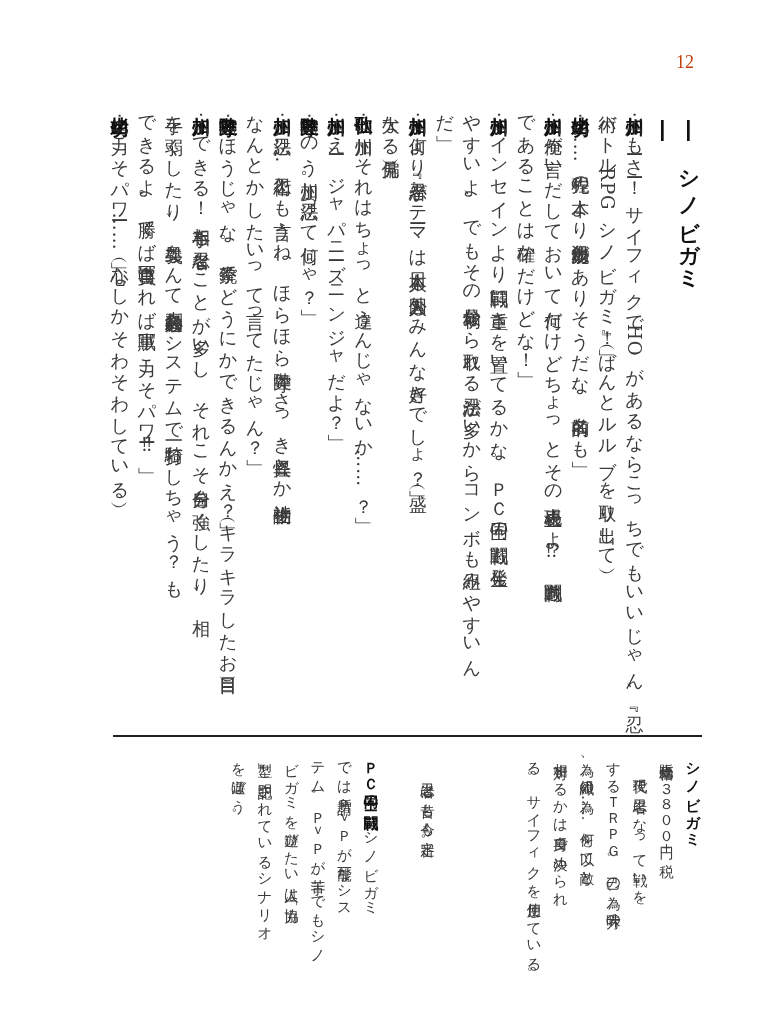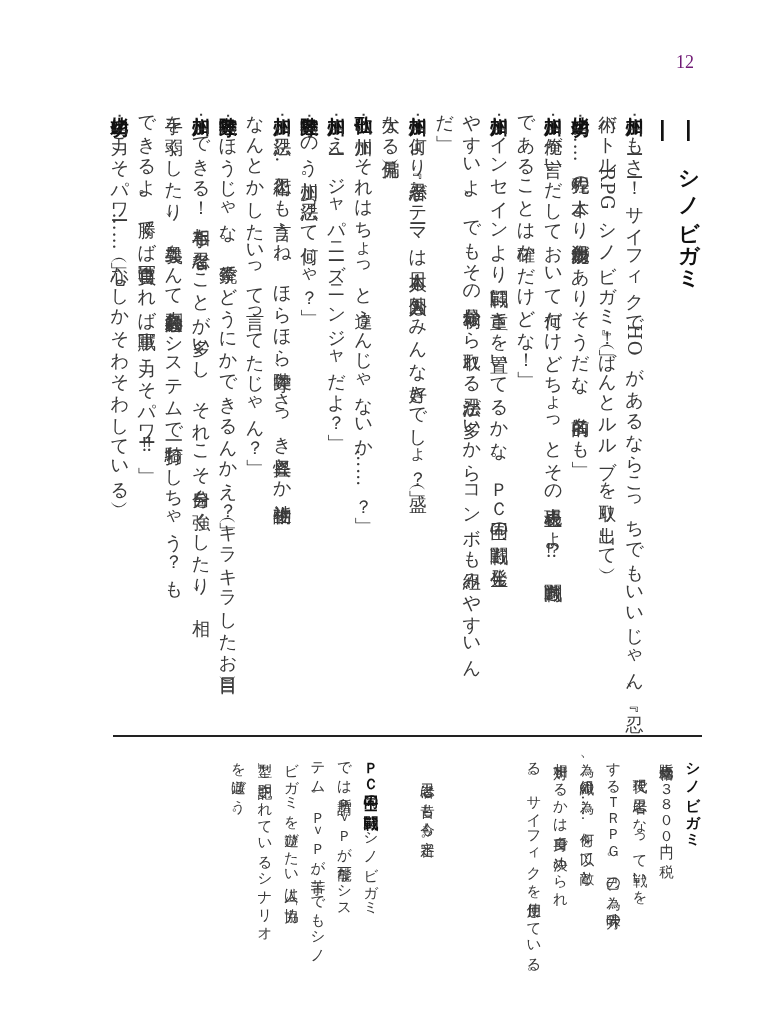--- a/index.html
+++ b/index.html
@@ -1,18 +1,18 @@
 <!DOCTYPE html>
 <html><head>
 <meta charset="utf-8">
 <style>
   html, body { margin: 0; padding: 0; background: #ffffff; }
   body { width: 777px; height: 1024px; position: relative; overflow: hidden;
          font-family: "DejaVu Serif", "Liberation Serif", serif; color: #333; }
-  .page-number { position: absolute; left: 676px; top: 52px; font-size: 18px; color: #701a75;
+  .page-number { position: absolute; left: 676px; top: 52px; font-size: 18px; color: #c2410c;
                  font-family: "Liberation Serif", "DejaVu Serif", serif; }
   .title { position: absolute; left: 676px; top: 120px; width: 26px; height: 180px;
            writing-mode: vertical-rl; font-family: "DejaVu Sans", sans-serif; font-weight: bold;
            font-size: 21px; color: #111; letter-spacing: 1px; line-height: 26px; }
   .title .dash { display: inline-block; }
   .main { position: absolute; left: 114px; top: 102px; width: 534px; height: 616px;
           writing-mode: vertical-rl; font-size: 18.2px; line-height: 27.1px; color: #3a3a3a;
           letter-spacing: 0.85px; }
   .main .line { display: block; white-space: nowrap; }
   .speaker { font-family: "DejaVu Sans", sans-serif; font-weight: bold; color: #111; }

